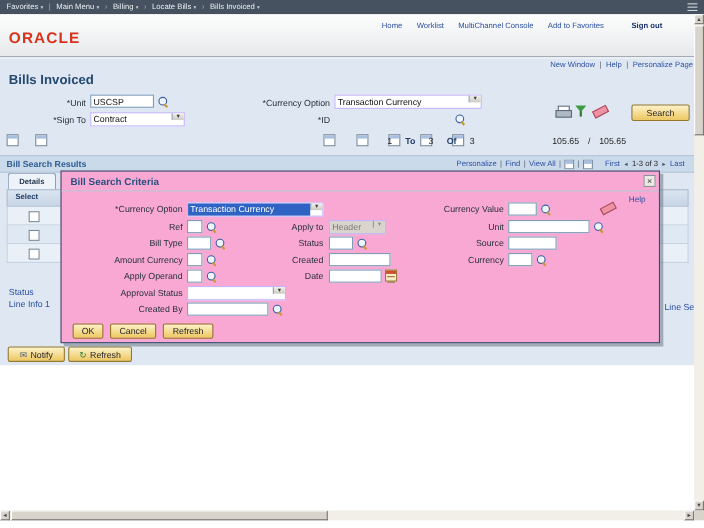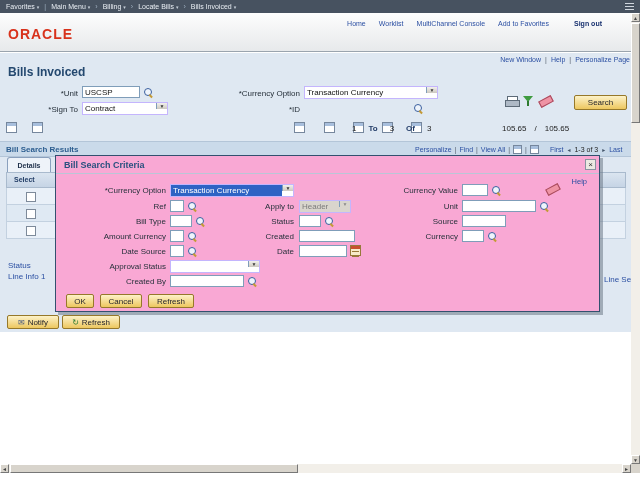--- a/index.html
+++ b/index.html
@@ -277,21 +277,21 @@
 
     <span class="p lbl" style="left:8px;top:76px;width:102px">Amount Currency</span>
     <input class="p txt" style="left: 114px; top: 74px; width: 14px;">
     <span class="p mag" style="left:131px;top:75px"></span>
     <span class="p lbl" style="left:150px;top:76px;width:88px">Created</span>
     <input class="p txt" style="left: 243px; top: 74px; width: 56px;">
     <span class="p lbl" style="left:330px;top:76px;width:72px">Currency</span>
     <input class="p txt" style="left: 406px; top: 74px; width: 22px;">
     <span class="p mag" style="left:431px;top:75px"></span>
 
-    <span class="p lbl" style="left:8px;top:91px;width:102px">Date Source</span>
+    <span class="p lbl" style="left:8px;top:91px;width:102px">Apply Operand</span>
     <input class="p txt" style="left: 114px; top: 89px; width: 14px;">
     <span class="p mag" style="left:131px;top:90px"></span>
     <span class="p lbl" style="left:150px;top:91px;width:88px">Date</span>
     <input class="p txt" style="left: 243px; top: 89px; width: 48px;">
     <span class="p calicon" style="left:294px;top:89px"></span>
 
     <span class="p lbl" style="left:8px;top:106px;width:102px">Approval Status</span>
     <div class="p select" style="left:114px;top:104px;width:90px">
       <span class="val"></span>
       <span class="sbtn">▼</span>

